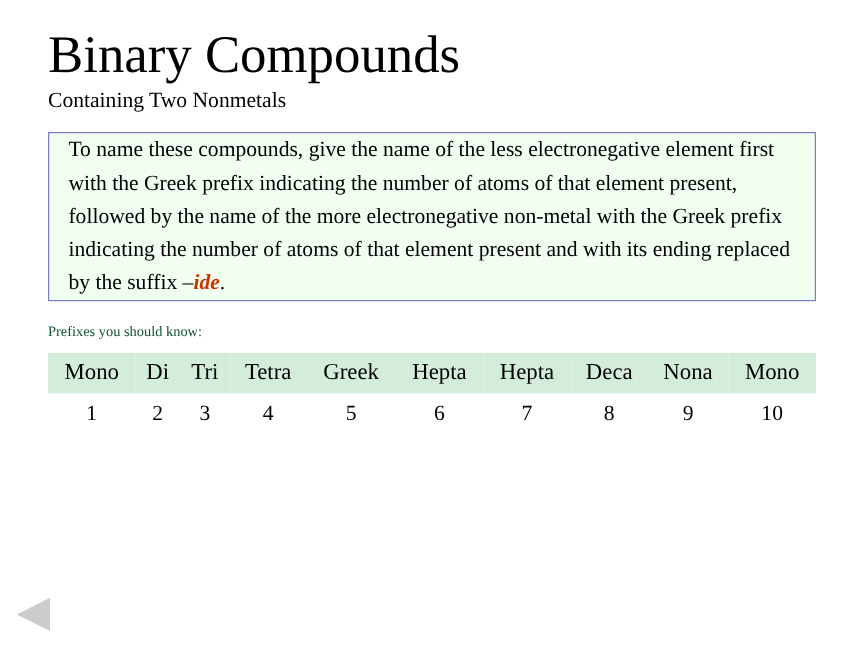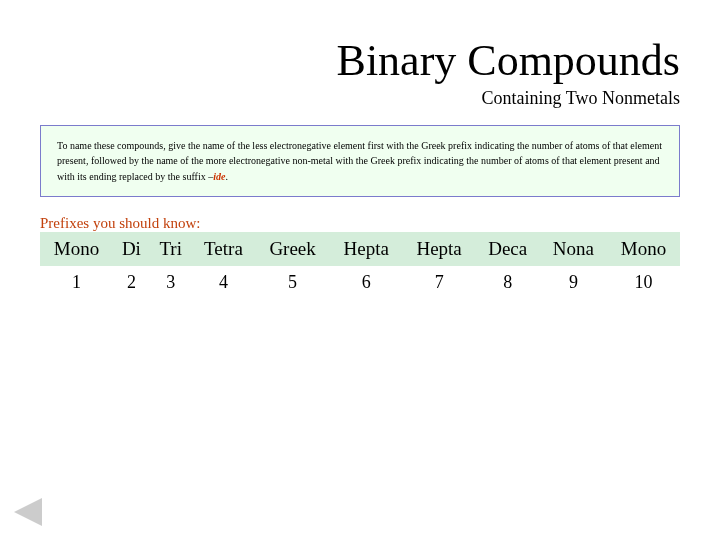--- a/index.html
+++ b/index.html
@@ -15,57 +15,57 @@
 
     .slide {
       width: 720px;
       height: 540px;
       background: #ffffff;
       padding: 20px 40px;
       position: relative;
     }
 
     .title-section {
-      text-align: right;
+      text-align: left;
       margin-bottom: 16px;
-      margin-top: 15px;
     }
 
     .main-title {
       font-size: 44px;
       font-weight: normal;
       color: #000000;
       line-height: 1.2;
     }
 
     .subtitle {
       font-size: 18px;
       color: #000000;
       font-weight: normal;
     }
 
     .description-box {
       border: 1.5px solid #7b7bcc;
       background: #f0fff0;
-      padding: 12px 16px;
+      padding: 0 16px;
       margin-bottom: 18px;
-      font-size: 10px;
+      font-size: 18px;
       line-height: 1.55;
       color: #000000;
     }
 
     .description-box .highlight {
       color: #cc3300;
       font-weight: bold;
       font-style: italic;
     }
 
     .prefixes-label {
-      font-size: 15px;
-      color: #c2410c;
+      font-size: 12px;
+      color: #14532d;
+      margin-bottom: 10px;
     }
 
     .prefix-table {
       width: 100%;
       border-collapse: collapse;
       font-family: Liberation Serif, serif;
     }
 
     .prefix-table td {
       text-align: center;

